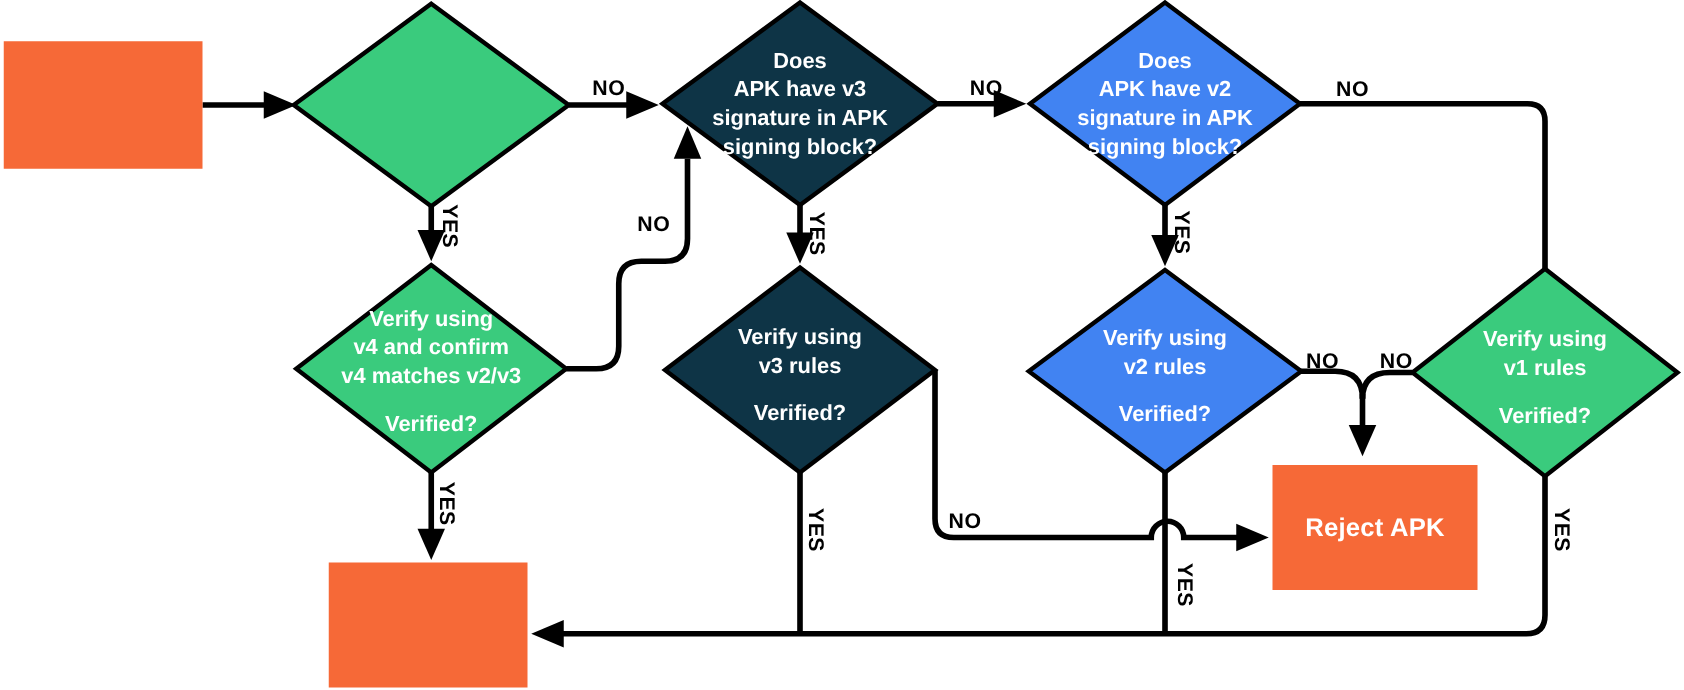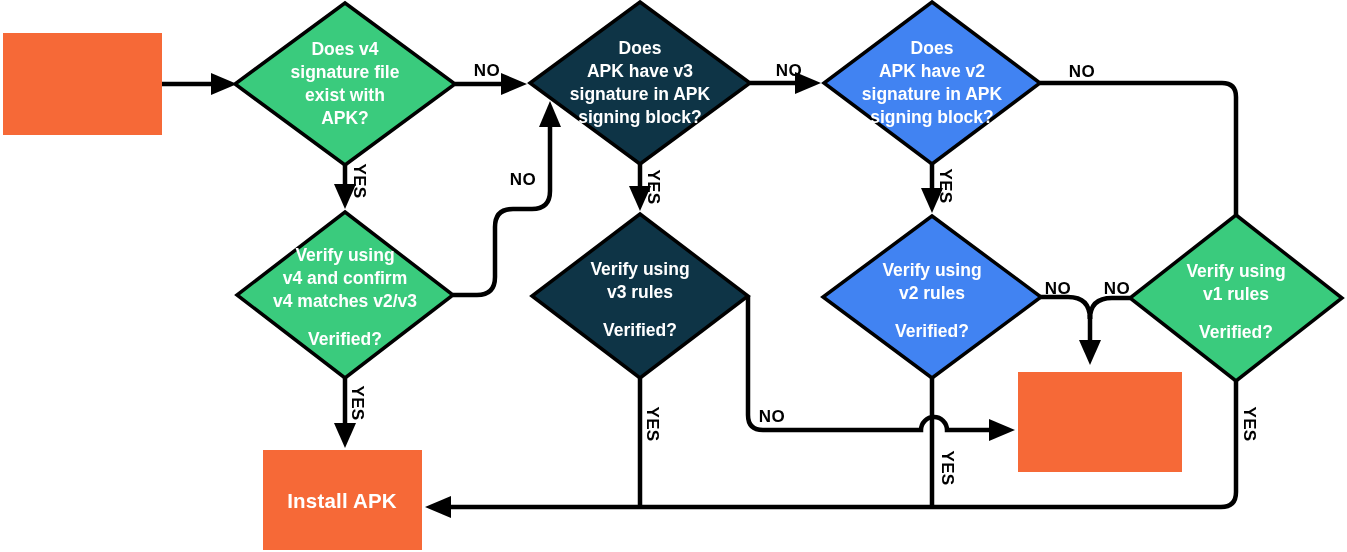--- a/index.html
+++ b/index.html
@@ -76,26 +76,20 @@
       <polygon points="932,213 921,188 943,188"></polygon>
       <polygon points="550,101 539,127 561,127"></polygon>
       <polygon points="345,448 334,423 356,423"></polygon>
       <polygon points="425,507 451,496 451,518"></polygon>
       <polygon points="1015,430 989,419 989,441"></polygon>
       <polygon points="1090,365 1079,340 1101,340"></polygon>
     </g>
   </svg>
 
 
-  <div class="nlabel" style="left:345px;top:84px;width:200px">
-    <span class="q">Does v4
-signature file
-exist with
-APK?</span>
-  </div>
 
   <div class="nlabel" style="left:640px;top:83px;width:200px">
     <span class="q">Does
 APK have v3
 signature in APK
 signing block?</span>
   </div>
 
   <div class="nlabel" style="left:932px;top:83px;width:200px">
     <span class="q">Does
@@ -122,22 +116,22 @@
 v2 rules</span>
     <span class="sub">Verified?</span>
   </div>
 
   <div class="nlabel" style="left:1236px;top:302px;width:200px">
     <span class="q">Verify using
 v1 rules</span>
     <span class="sub">Verified?</span>
   </div>
 
-  <div class="nlabel rect-label" style="left:342px;top:500px;width:150px">Install APK</div>
 
+  <div class="nlabel rect-label" style="left:1100px;top:422px;width:160px">Reject APK</div>
 
   <span class="elabel" style="left:487px;top:71px">NO</span>
   <span class="elabel" style="left:789px;top:71px">NO</span>
   <span class="elabel" style="left:1082px;top:72px">NO</span>
   <span class="elabel" style="left:523px;top:180px">NO</span>
   <span class="elabel" style="left:772px;top:417px">NO</span>
   <span class="elabel" style="left:1058px;top:289px">NO</span>
   <span class="elabel" style="left:1117px;top:289px">NO</span>
 
   <span class="elabel rot" style="left:359px;top:181px">YES</span>

